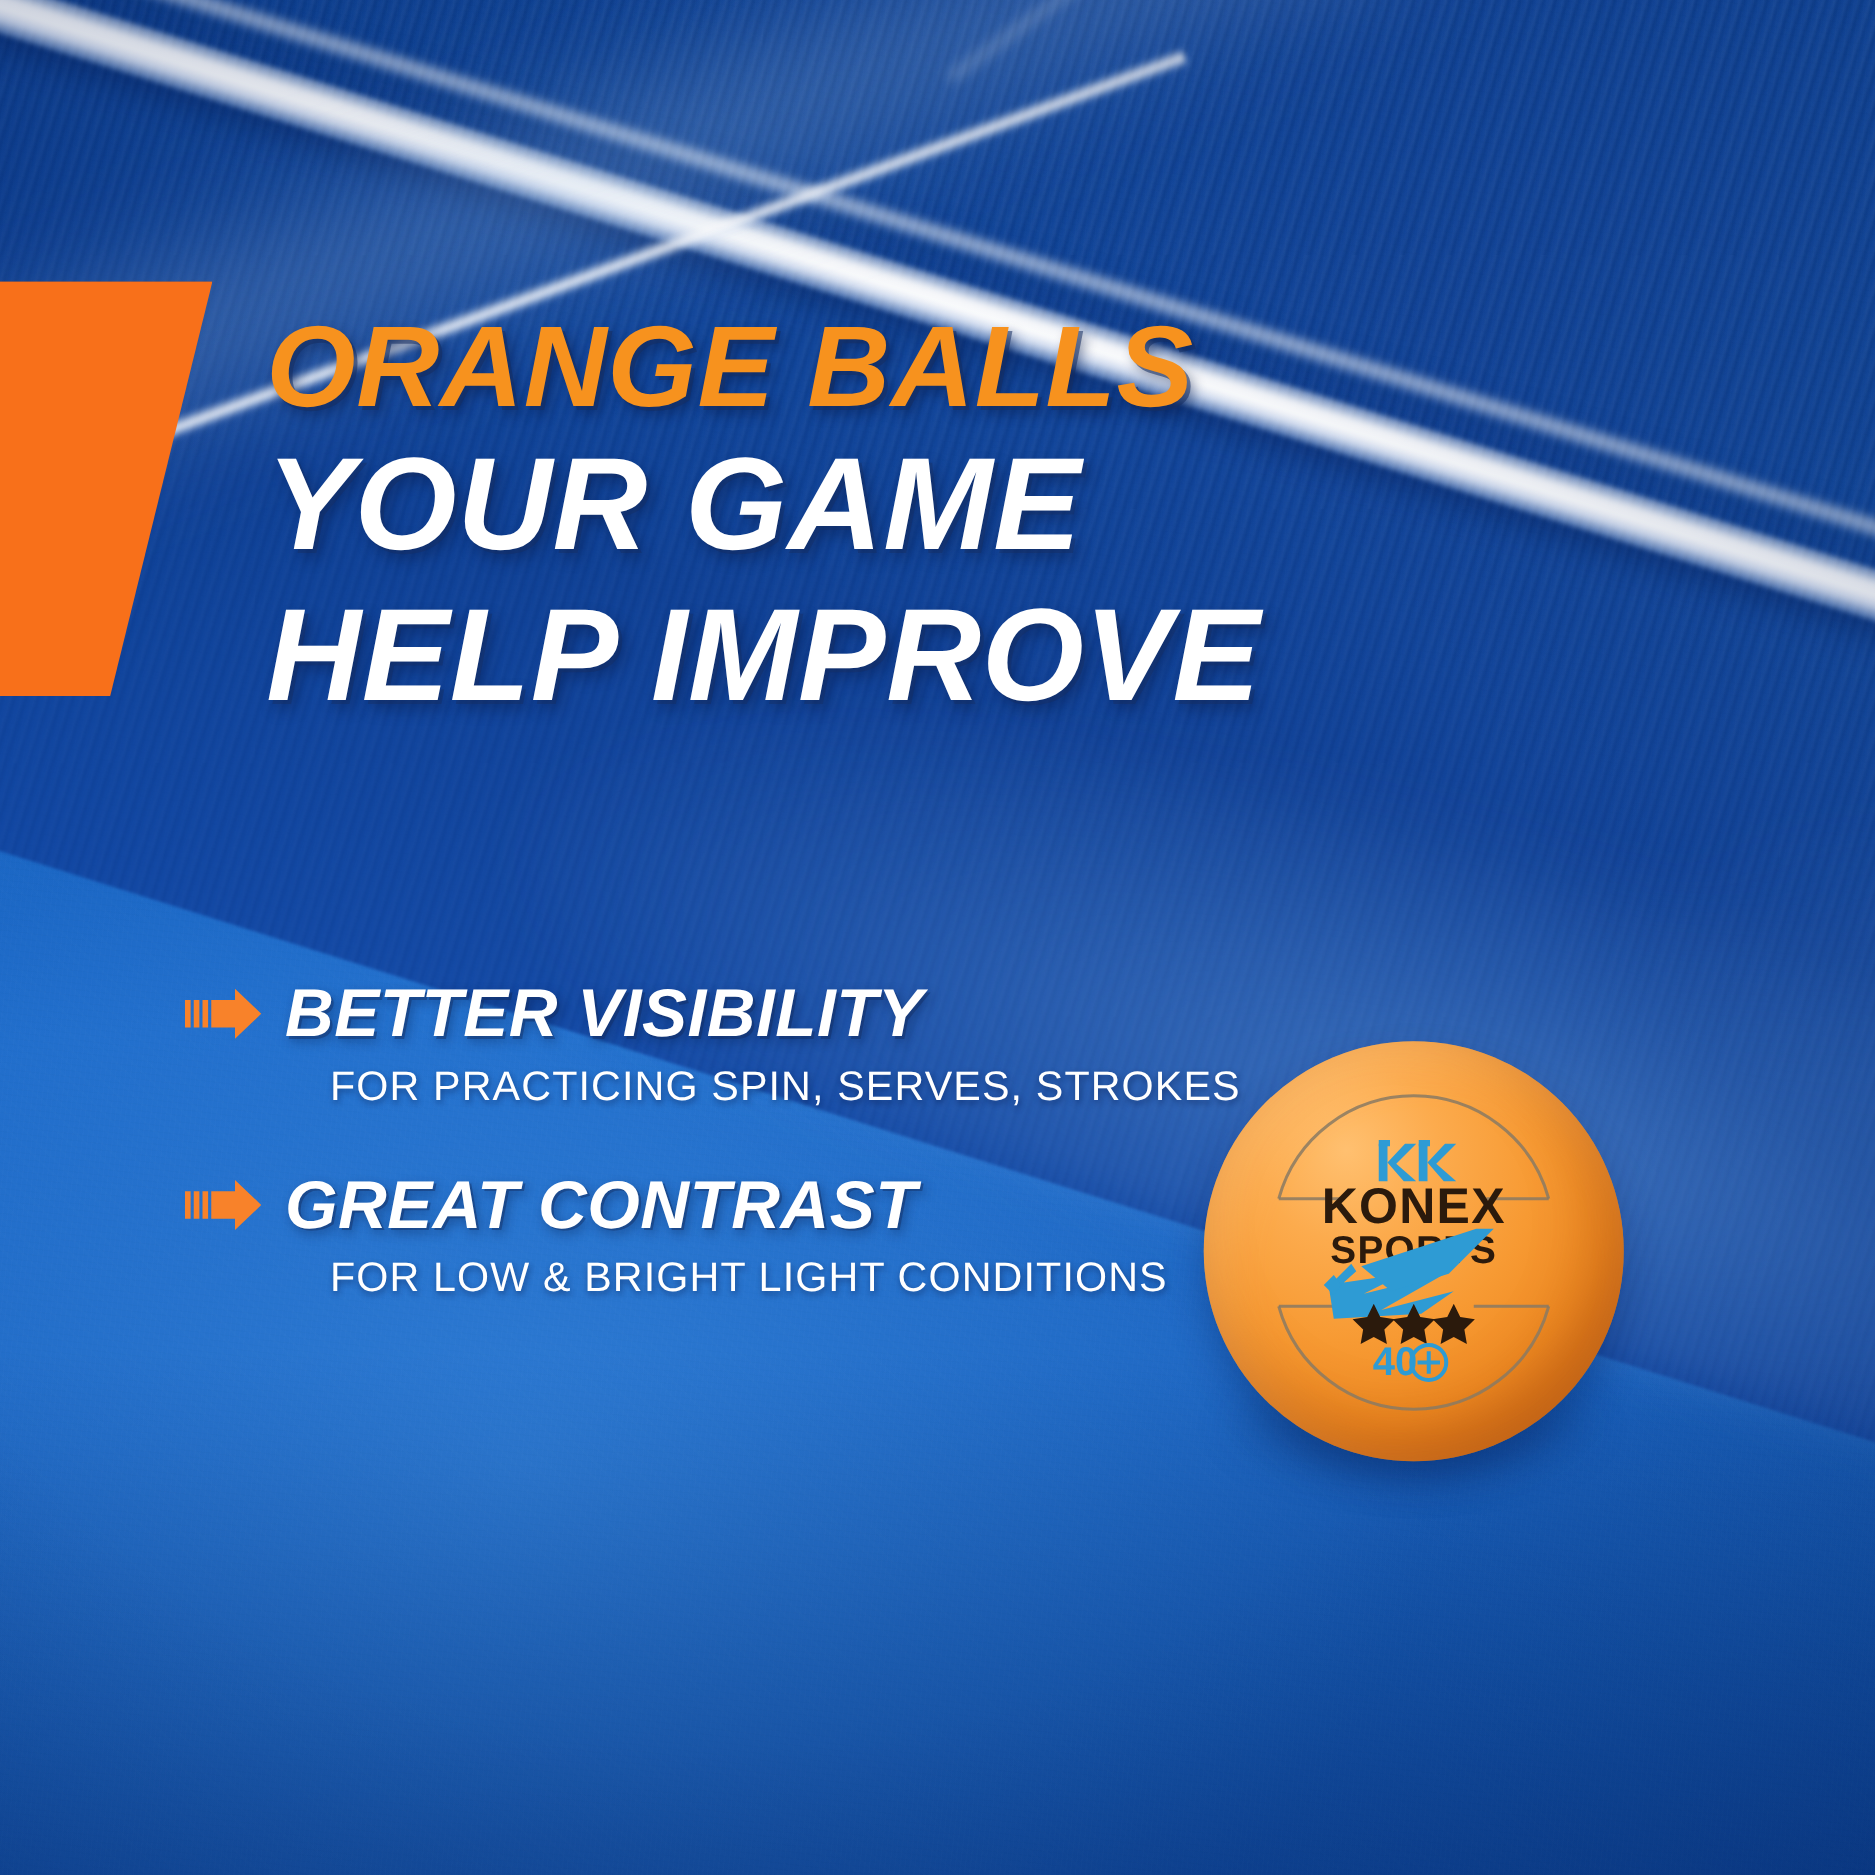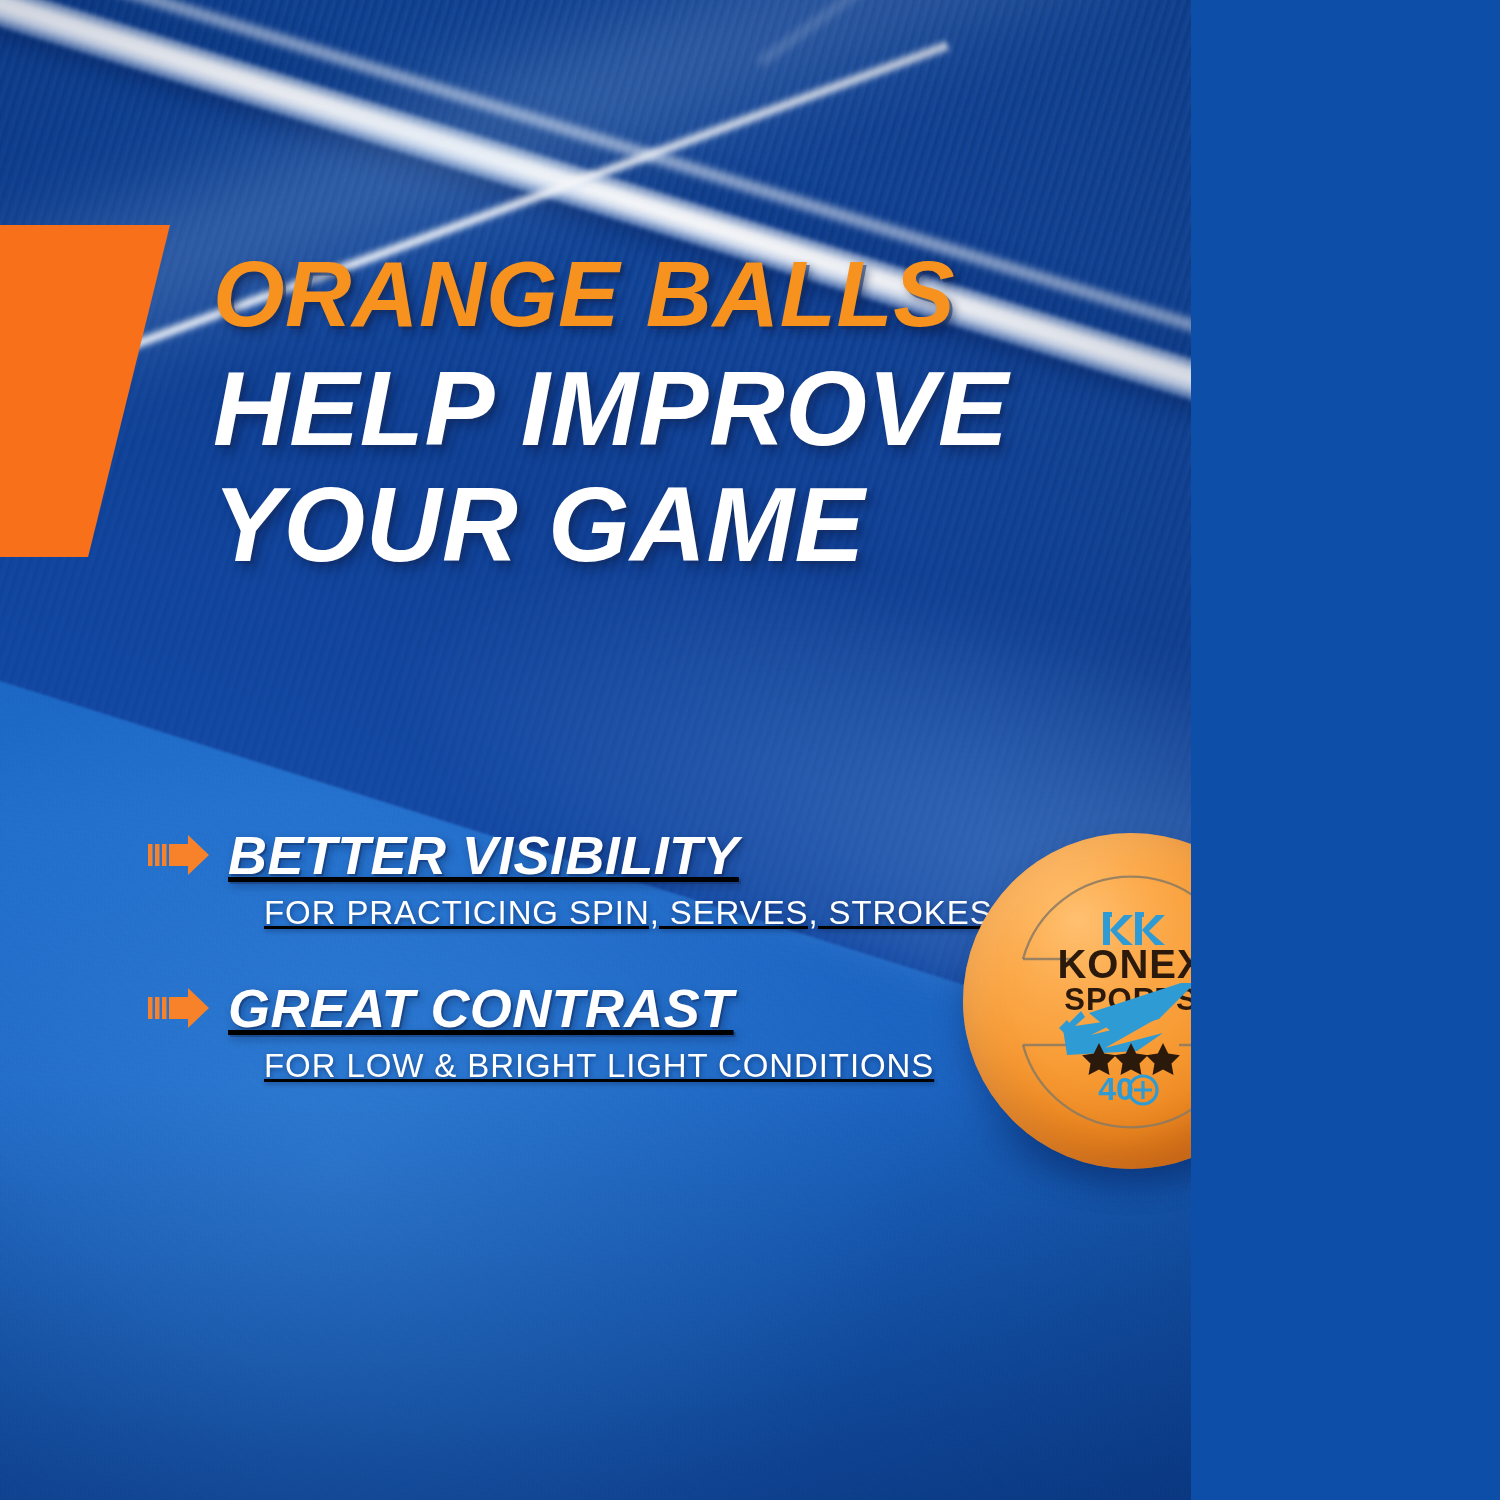--- a/index.html
+++ b/index.html
@@ -2,21 +2,21 @@
 <html><head>
 <meta charset="utf-8">
 <title>Orange Balls Product Infographic</title>
 <style>
   * { margin:0; padding:0; box-sizing:border-box; }
   html,body { width:1500px; height:1500px; overflow:hidden; background:#0d4fa8; }
   body { font-family:"Liberation Sans", sans-serif; }
 
   #stage {
     position:relative;
-    width:1191px; height:1500px;
+    width:1500px; height:1500px;
     overflow:hidden;
     background:#1561bd;
   }
 
   
   .bg-layer { position:absolute; inset:0; }
 
   
   .bg-table {
     background:
@@ -163,21 +163,21 @@
     font-size:105px;
     color:#ffffff;
     text-shadow:
       3px 3px 0 rgba(22,46,96,.40),
       5px 7px 12px rgba(6,24,70,.42);
   }
   .hl-l2 { margin-top:16px; }
   .hl-l3 { margin-top:11px; }
 
   
-  .features { position:absolute; left:148px; top:828px; width:800px;text-decoration:underline; }
+  .features { position:absolute; left:148px; top:784px; width:800px; }
   .feature { position:relative; margin-bottom:52px; }
   .feature:last-child { margin-bottom:0; }
 
   .feat-row { display:flex; align-items:center; gap:18px; }
 
   .arrow-icon { width:62px; height:46px; flex:0 0 62px; display:block; }
 
   .feat-title {
     font-family:"Liberation Sans", sans-serif;
     font-weight:700; font-style:italic;
@@ -242,22 +242,22 @@
   <div class="light-streak"></div>
   <div class="table-line"></div>
 
   <div class="bg-layer bg-vignette"></div>
   <div class="bg-layer bg-bottom-shade"></div>
 
   <div class="accent-flag"></div>
 
   <div class="headline noselect">
     <span class="hl-line hl-orange">ORANGE BALLS</span>
+    <span class="hl-line hl-white hl-l3">YOUR GAME</span>
     <span class="hl-line hl-white hl-l2">HELP IMPROVE</span>
-    <span class="hl-line hl-white hl-l3">YOUR GAME</span>
   </div>
 
   <div class="features noselect">
 
     <div class="feature">
       <div class="feat-row">
         <svg class="arrow-icon" viewBox="0 0 62 46">
           <rect x="0" y="12" width="4.5" height="22" fill="#f8822a"></rect>
           <rect x="7" y="12" width="4.5" height="22" fill="#f8822a"></rect>
           <rect x="14" y="12" width="4.5" height="22" fill="#f8822a"></rect>

